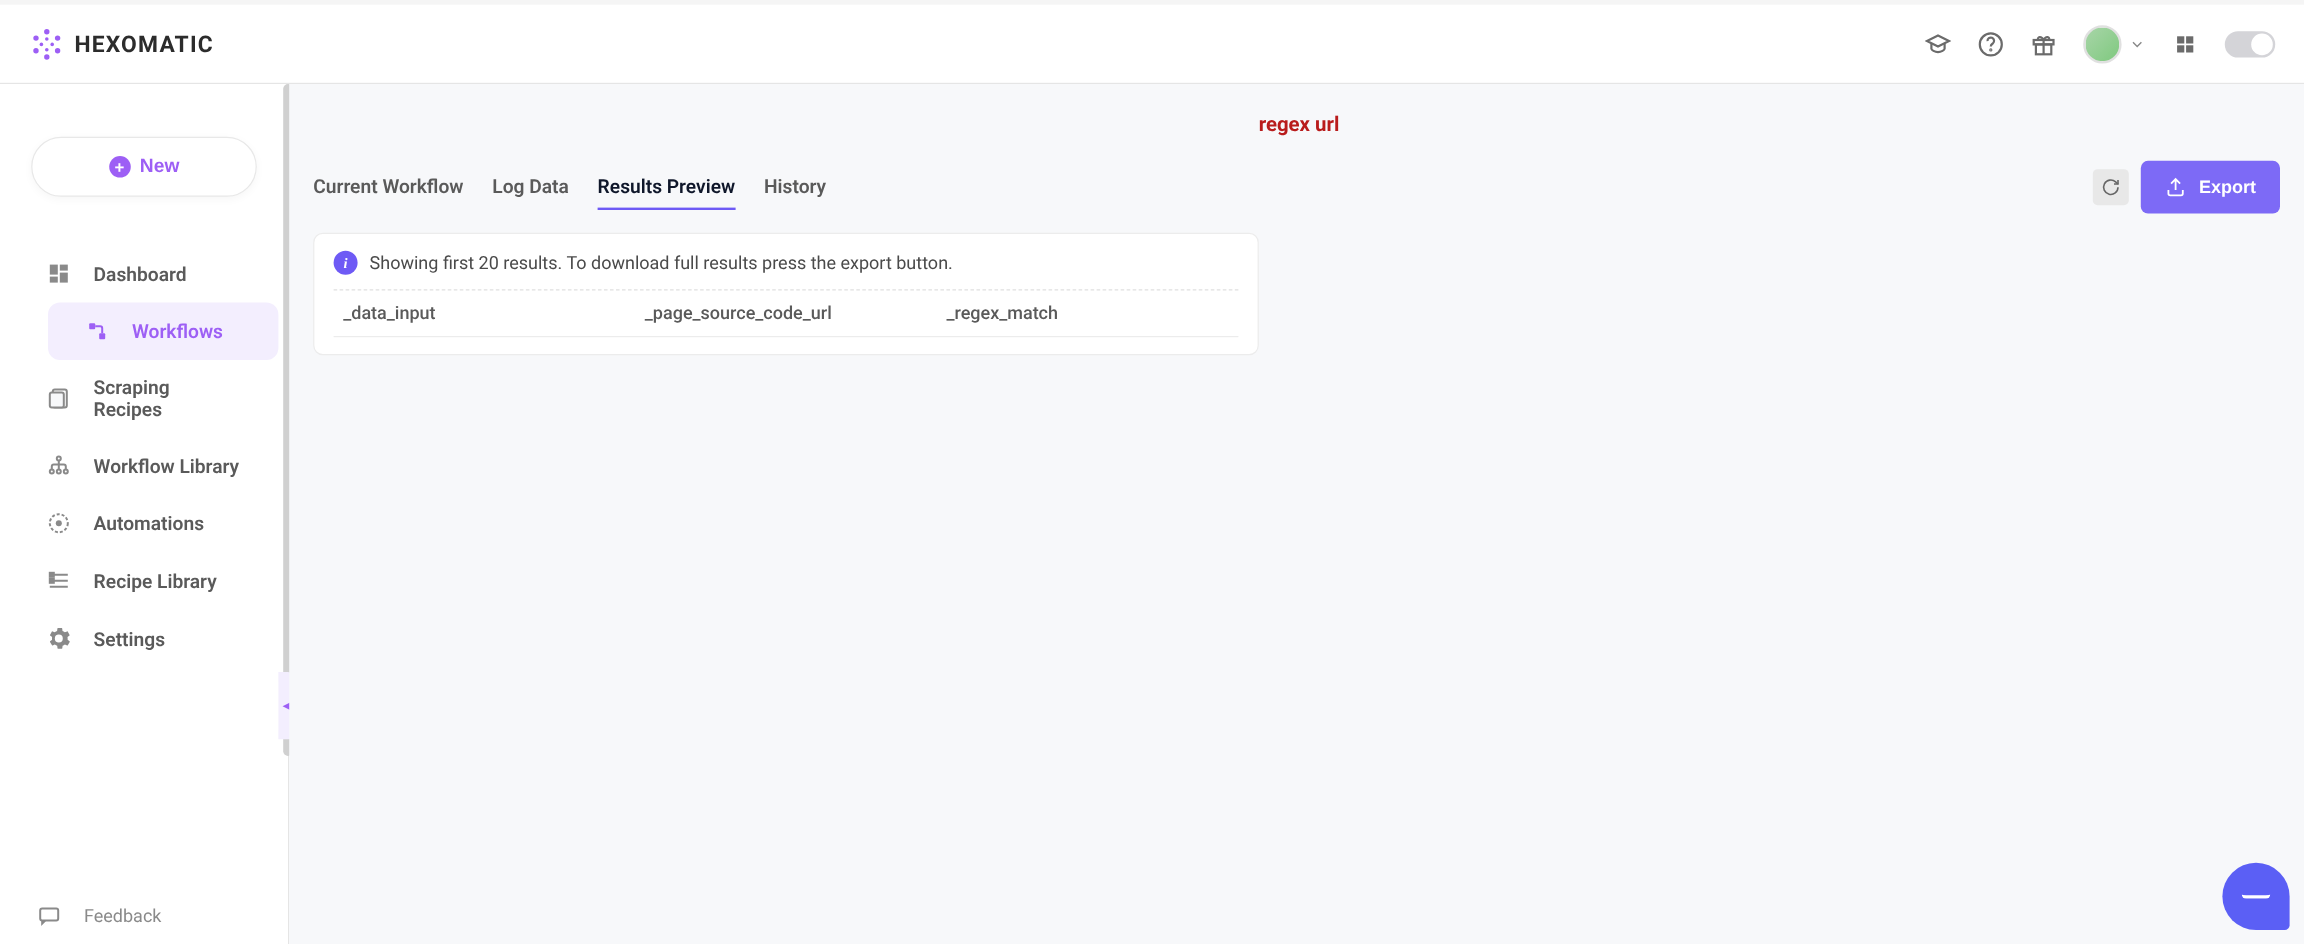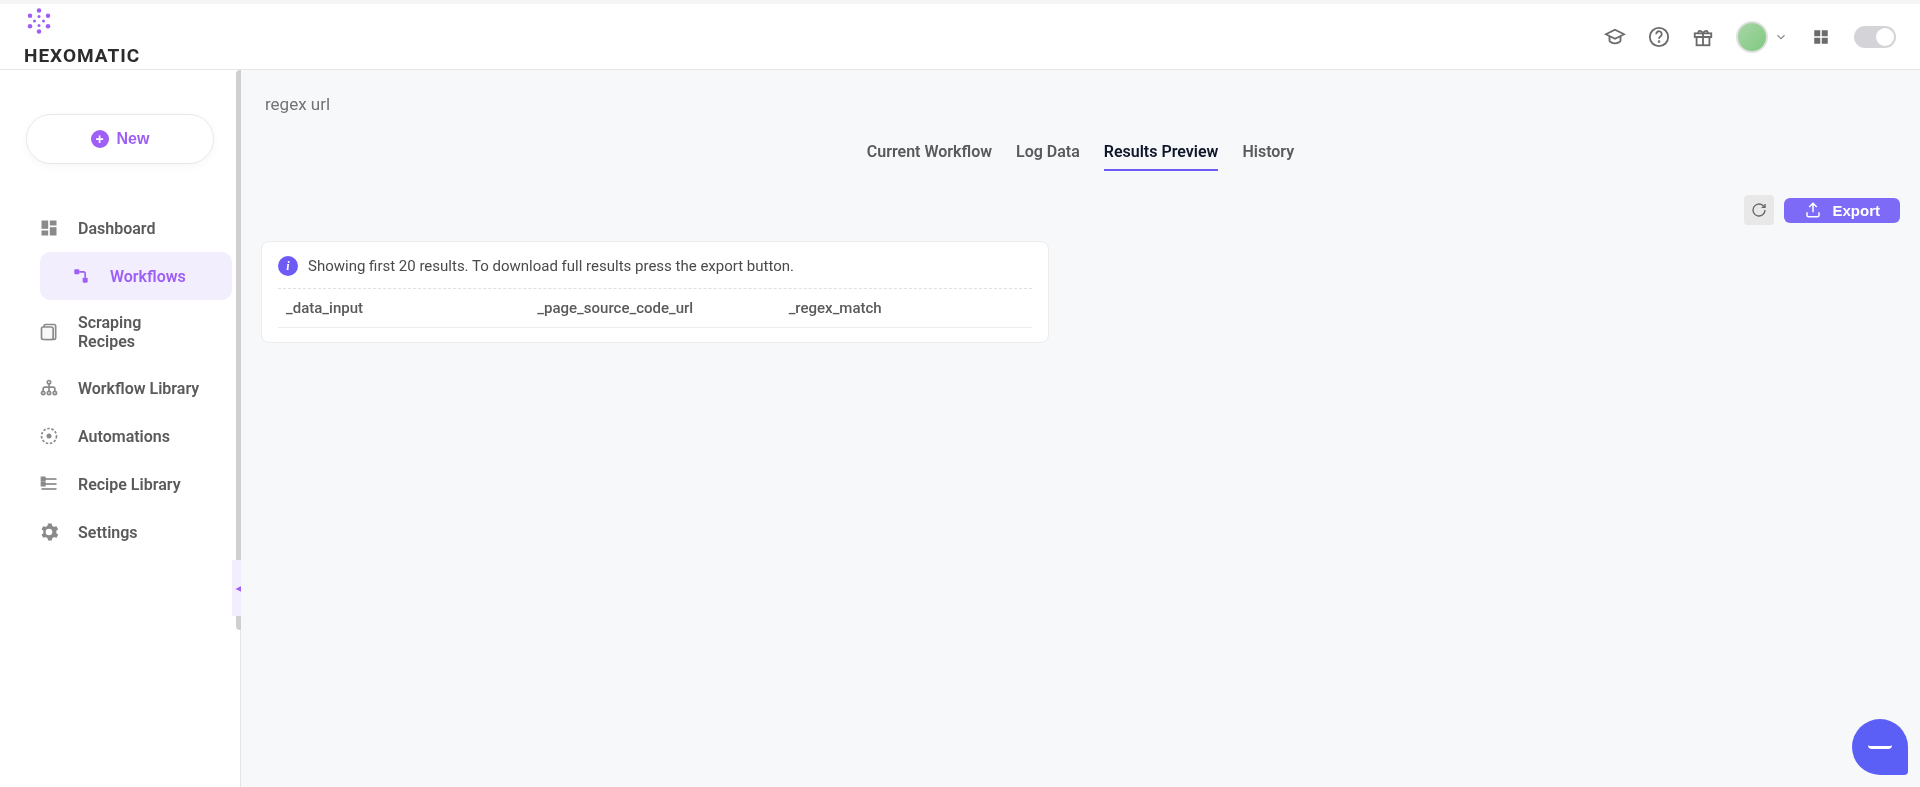--- a/index.html
+++ b/index.html
@@ -27,23 +27,22 @@
   justify-content: space-between;
   padding: 0 24px;
   background: #fff;
 }
 .topbar-spacer {
   height: 4px;
   background: #f5f5f5;
 }
 .logo {
   display: flex;
-  align-items: flex-start;
+  align-items: center;
   gap: 8px;
-  flex-direction: column;
 }
 .logo-mark {
   width: 30px;
   height: 30px;
 }
 .logo-text {
   font-size: 19px;
   font-weight: 700;
   letter-spacing: 1px;
   color: #2c2c2c;
@@ -203,31 +202,31 @@
 }
 .main {
   flex: 1;
   background: #f7f8fa;
   padding: 24px 20px;
   position: relative;
   overflow: hidden;
 }
 .page-title {
   font-size: 17px;
-  font-weight: 400;
-  color: #737373;
+  font-weight: 700;
+  color: #b91c1c;
   margin-bottom: 20px;
   margin-left: 4px;
+  text-align: center;
 }
 .tabs-row {
   display: flex;
   align-items: center;
   gap: 24px;
   margin-bottom: 16px;
-  flex-direction: column;
 }
 .tabs {
   display: flex;
   gap: 24px;
 }
 .tab {
   font-size: 16px;
   font-weight: 600;
   color: #5a5a5a;
   padding: 8px 0;
@@ -249,21 +248,21 @@
   height: 30px;
   background: #e8e8e8;
   border-radius: 4px;
   display: flex;
   align-items: center;
   justify-content: center;
   cursor: pointer;
   color: #666;
 }
 .export-btn {
-  height: 25px;
+  height: 44px;
   background: #7d6af6;
   color: #fff;
   border-radius: 6px;
   padding: 0 20px;
   display: flex;
   align-items: center;
   gap: 10px;
   font-size: 15px;
   font-weight: 600;
   cursor: pointer;
@@ -496,20 +495,29 @@
               <path d="M12 8a4 4 0 100 8 4 4 0 000-8zm8.9 4c0 .5 0 1-.1 1.4l2 1.5c.2.1.2.4.1.6l-1.9 3.3c-.1.2-.4.3-.6.2l-2.3-.9c-.7.6-1.5 1-2.3 1.3l-.3 2.5c0 .2-.2.4-.5.4h-3.8c-.3 0-.5-.2-.5-.4l-.3-2.5c-.8-.3-1.6-.7-2.3-1.3l-2.3.9c-.2.1-.5 0-.6-.2L3.2 15.5c-.1-.2-.1-.5.1-.6l2-1.5c-.1-.4-.1-.9-.1-1.4s0-1 .1-1.4l-2-1.5c-.2-.1-.2-.4-.1-.6l1.9-3.3c.1-.2.4-.3.6-.2l2.3.9c.7-.6 1.5-1 2.3-1.3l.3-2.5c0-.2.2-.4.5-.4h3.8c.3 0 .5.2.5.4l.3 2.5c.8.3 1.6.7 2.3 1.3l2.3-.9c.2-.1.5 0 .6.2l1.9 3.3c.1.2.1.5-.1.6l-2 1.5c.1.4.1.9.1 1.4z"></path>
             </svg>
         </span>
         <span>Settings</span>
       </div>
 
       <div class="nav-divider"></div>
 
       <div class="collapse-handle">◀</div>
 
+      <div class="feedback-item">
+        <span class="nav-icon">
+          <svg width="20" height="20" viewBox="0 0 24 24" fill="none" stroke="currentColor" stroke-width="2">
+              <rect x="3" y="5" width="18" height="12" rx="2"></rect>
+              <path d="M8 17l-3 3v-3"></path>
+            </svg>
+        </span>
+        <span>Feedback</span>
+      </div>
     </div>
 
     <div class="main">
       <div class="page-title">regex url</div>
 
       <div class="tabs-row">
         <div class="tabs">
           <div class="tab">Current Workflow</div>
           <div class="tab">Log Data</div>
           <div class="tab active">Results Preview</div>

